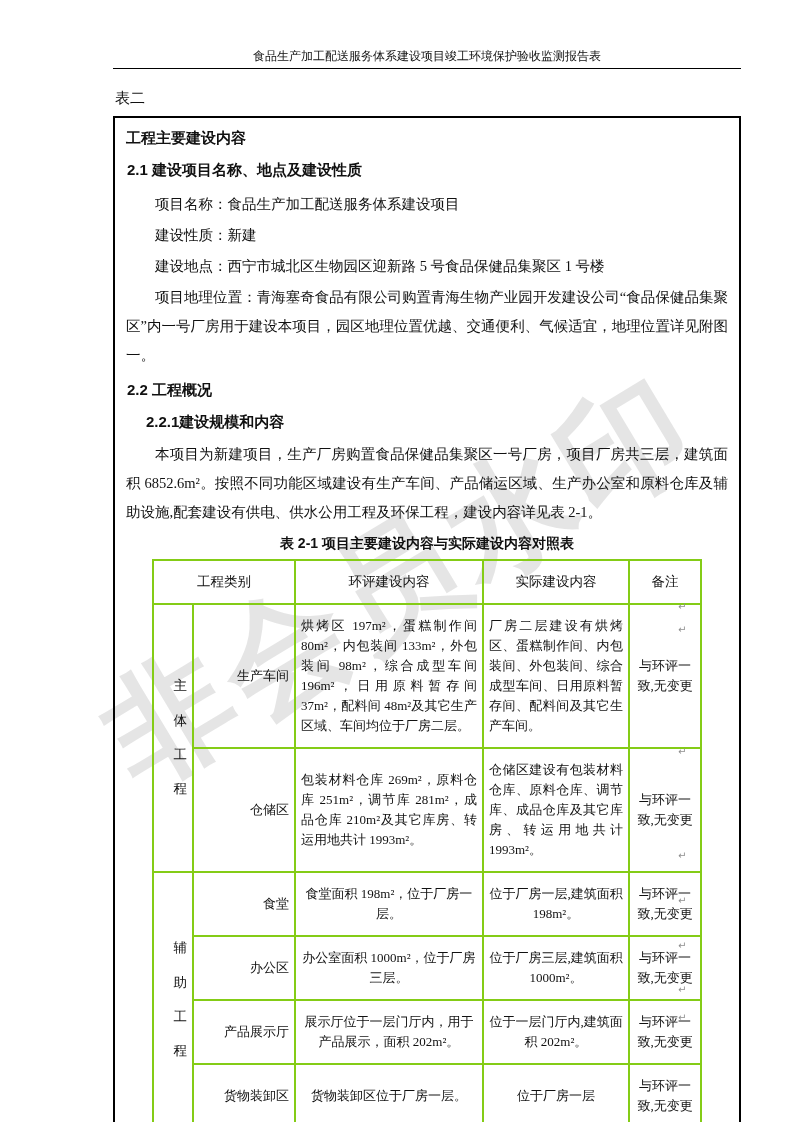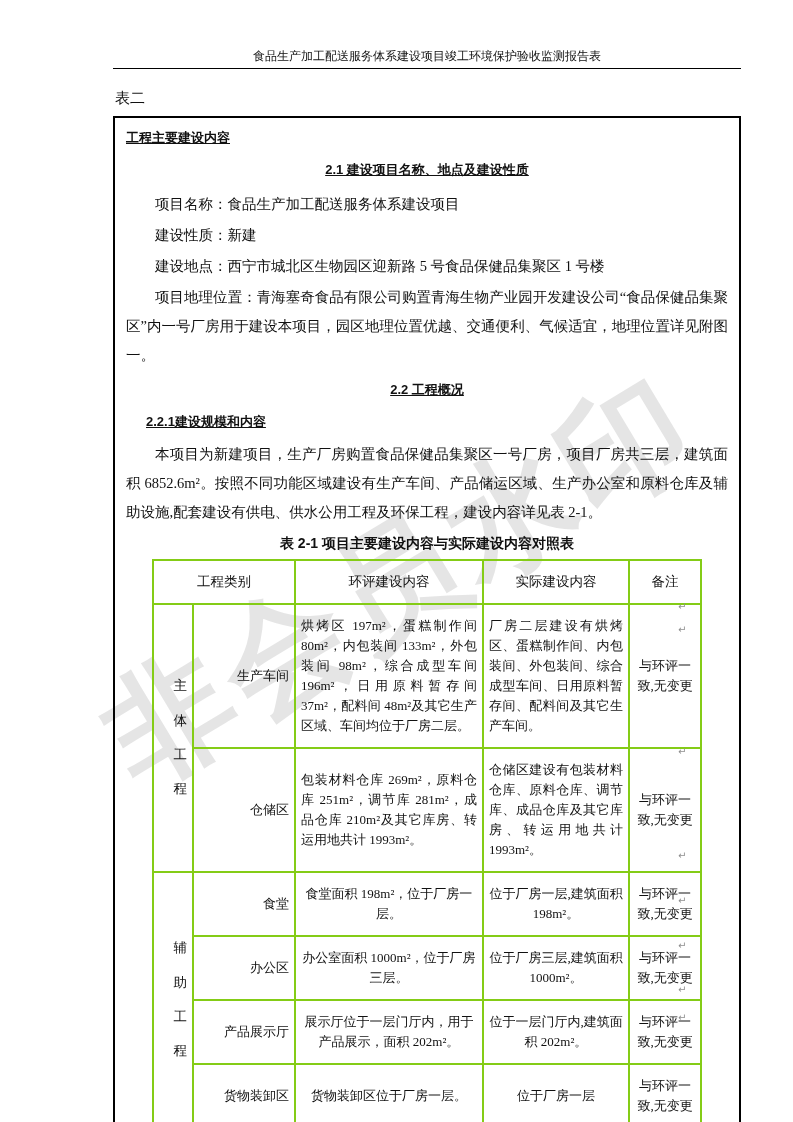--- a/index.html
+++ b/index.html
@@ -27,24 +27,24 @@
     text-align:center; font-size:12px; line-height:16px;
     padding-bottom:4px; border-bottom:1px solid #000;
   }
   .table-label {
     font-family:"Liberation Sans","DejaVu Sans",sans-serif;
     font-weight:normal; font-size:15px; margin:20px 0 8px 2px;
   }
   .main-box { border:2px solid #000; padding:8px 11px 0 11px; }
   .box-title, .h2, .h3 {
     font-family:"Liberation Sans","DejaVu Sans",sans-serif;
-    font-weight:bold; font-size:13px; line-height:24px;text-decoration:underline;
+    font-weight:bold; font-size:15px; line-height:24px;
   }
   .box-title { margin-bottom:8px; }
-  .h2 { margin:8px 1px;text-align:center; }
+  .h2 { margin:8px 1px; }
   .h3 { margin:6px 0 6px 20px; }
   .body-p { font-size:14.5px; line-height:29px; text-indent:2em; text-align:justify; margin:2px 0; }
   .tbl-title {
     font-family:"Liberation Sans","DejaVu Sans",sans-serif;
     font-weight:bold; font-size:14px; text-align:center; margin:8px 0 6px 0;
   }
   table.cmp { border-collapse:collapse; table-layout:fixed; width:548px; margin:0 auto 0 auto; font-size:13px; }
   table.cmp td { border:2px solid #84cc16; padding:11px 5px; line-height:20px; vertical-align:middle; }
   tr.thead td { text-align:center; height:23px; font-size:13.5px; }
   td.cat { text-align:right; }

